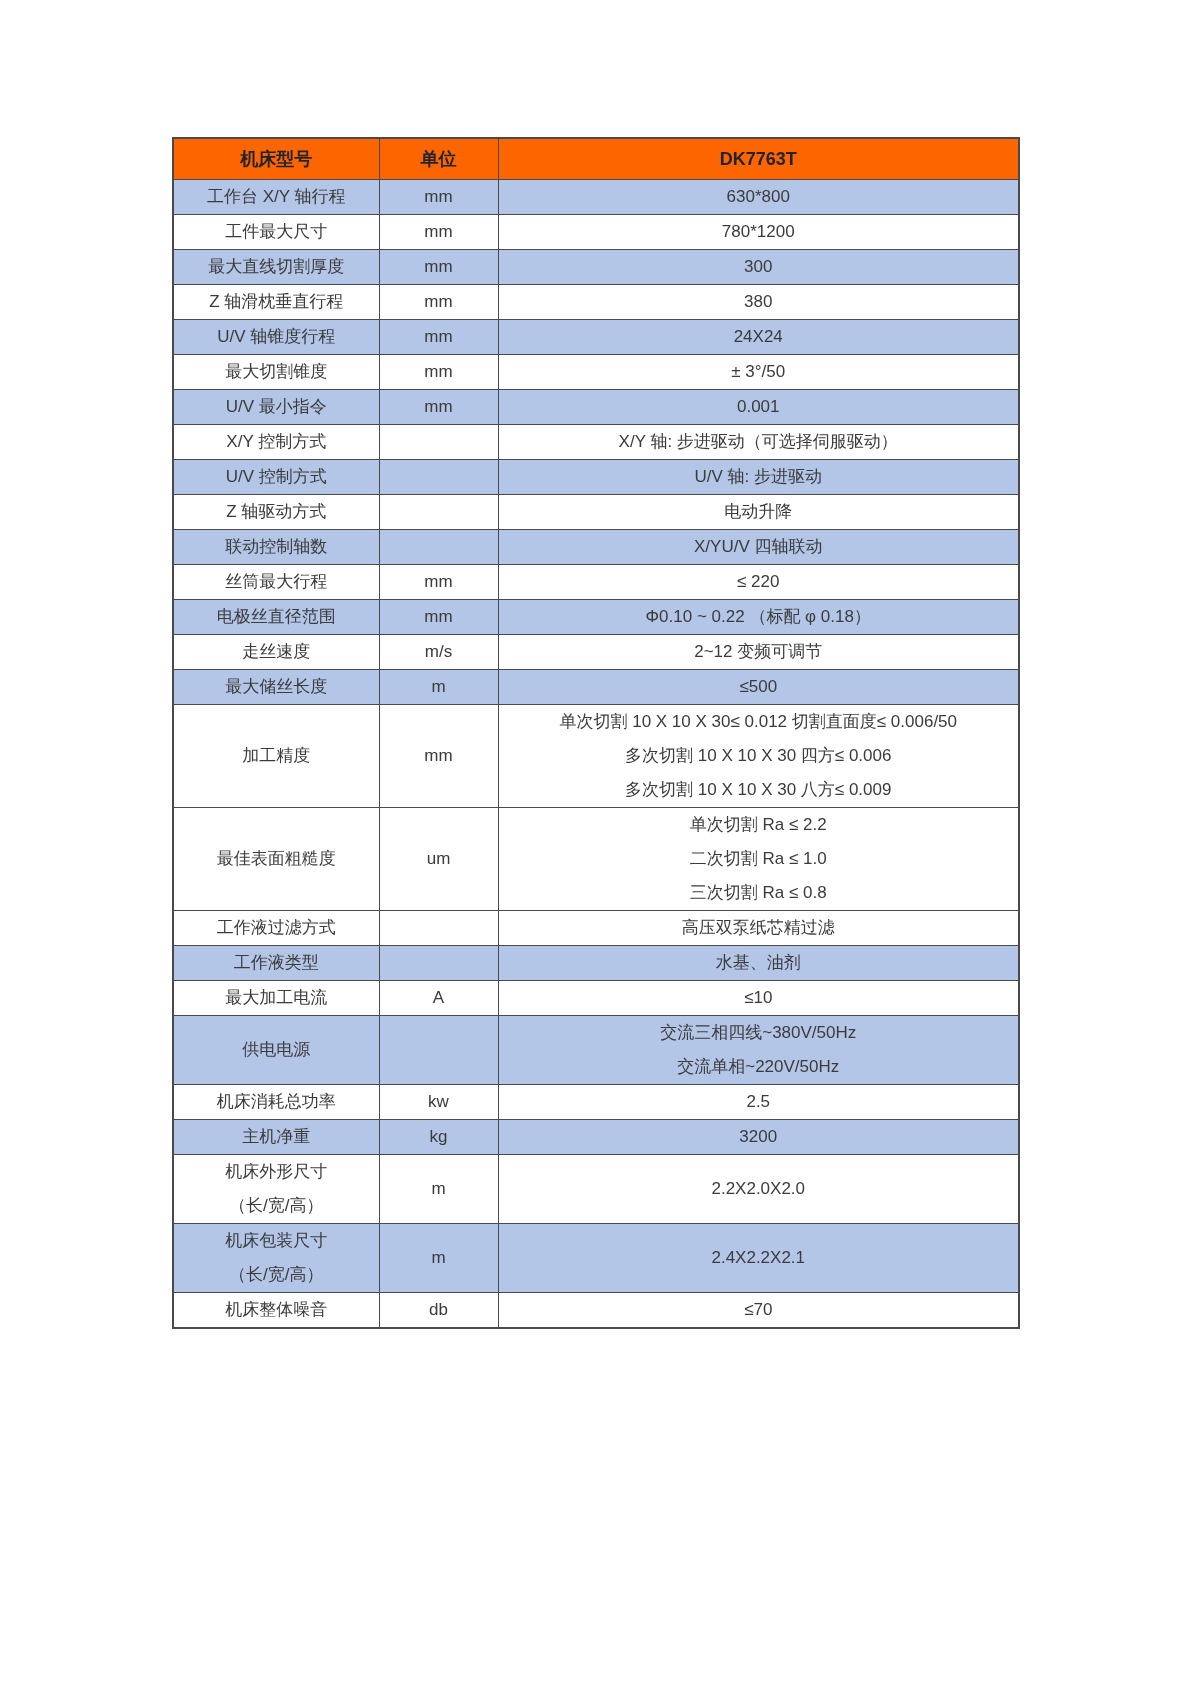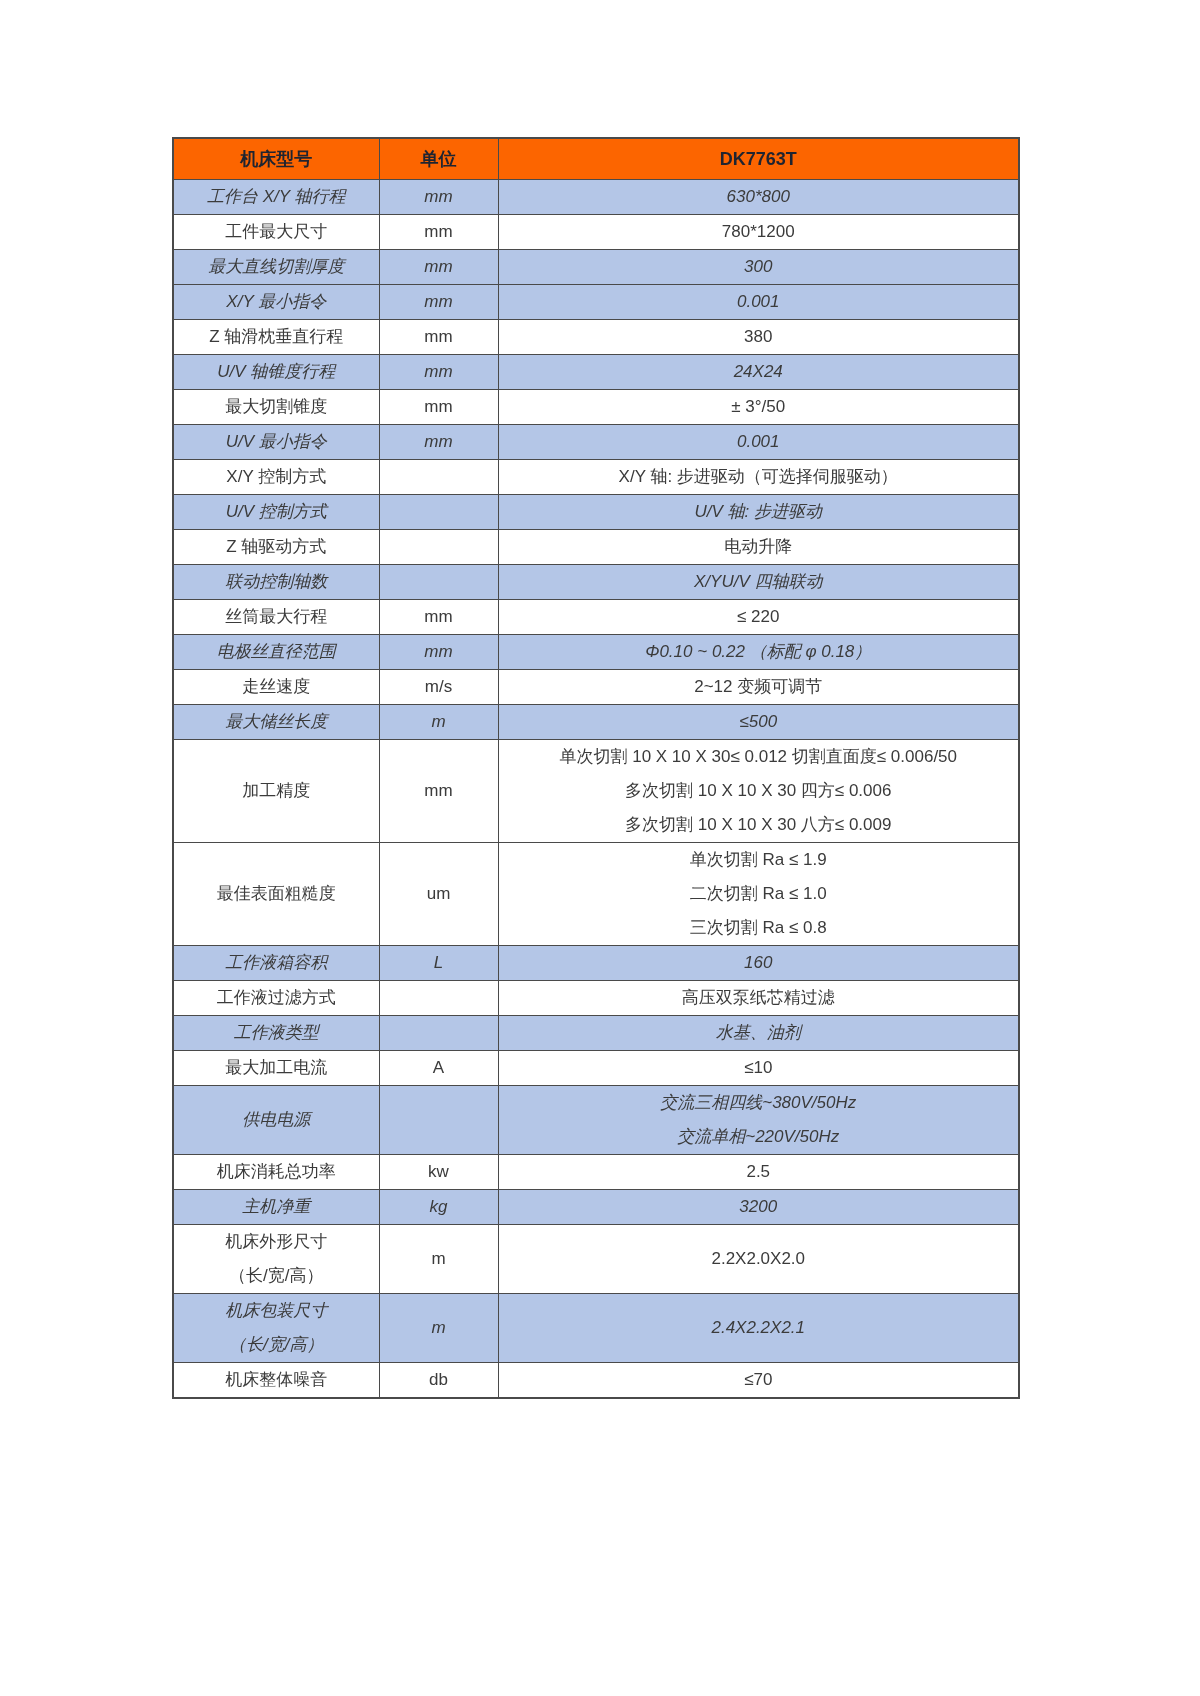--- a/index.html
+++ b/index.html
@@ -43,21 +43,20 @@
     height: 40px;
   }
   table.spec tbody td {
     color: #3b3b3b;
     font-size: 17px;
     line-height: 34px;
     background: var(--row-bg, #ffffff);
   }
   table.spec tbody tr.shaded td {
     background: var(--row-alt-bg, #b4c6e7);
-    font-style: italic;
   }
   .cell-line {
     height: 34px;
     line-height: 34px;
     white-space: nowrap;
   }
 </style>
 </head>
 <body>
 
@@ -96,29 +95,20 @@
         </tr>
         <tr class="shaded">
           <td>
             <div class="cell-line">最大直线切割厚度</div>
           </td>
           <td>mm</td>
           <td>
             <div class="cell-line">300</div>
           </td>
         </tr>
-        <tr class="shaded">
-          <td>
-            <div class="cell-line">X/Y 最小指令</div>
-          </td>
-          <td>mm</td>
-          <td>
-            <div class="cell-line">0.001</div>
-          </td>
-        </tr>
         <tr>
           <td>
             <div class="cell-line">Z 轴滑枕垂直行程</div>
           </td>
           <td>mm</td>
           <td>
             <div class="cell-line">380</div>
           </td>
         </tr>
         <tr class="shaded">
@@ -230,32 +220,23 @@
             <div class="cell-line">多次切割 10 X 10 X 30 四方≤ 0.006</div>
             <div class="cell-line">多次切割 10 X 10 X 30 八方≤ 0.009</div>
           </td>
         </tr>
         <tr>
           <td>
             <div class="cell-line">最佳表面粗糙度</div>
           </td>
           <td>um</td>
           <td>
-            <div class="cell-line">单次切割 Ra ≤ 1.9</div>
+            <div class="cell-line">单次切割 Ra ≤ 2.2</div>
             <div class="cell-line">二次切割 Ra ≤ 1.0</div>
             <div class="cell-line">三次切割 Ra ≤ 0.8</div>
-          </td>
-        </tr>
-        <tr class="shaded">
-          <td>
-            <div class="cell-line">工作液箱容积</div>
-          </td>
-          <td>L</td>
-          <td>
-            <div class="cell-line">160</div>
           </td>
         </tr>
         <tr>
           <td>
             <div class="cell-line">工作液过滤方式</div>
           </td>
           <td></td>
           <td>
             <div class="cell-line">高压双泵纸芯精过滤</div>
           </td>

